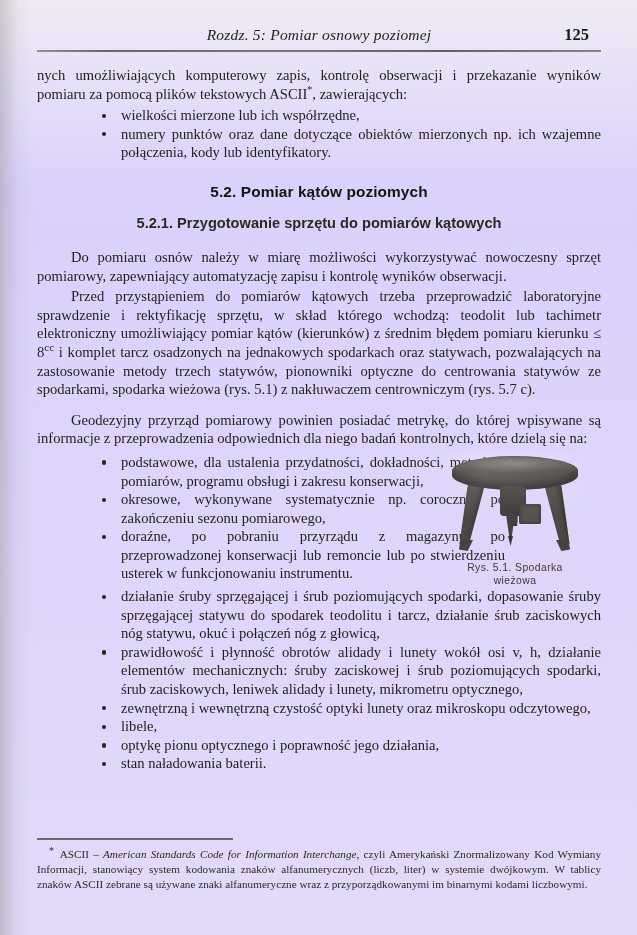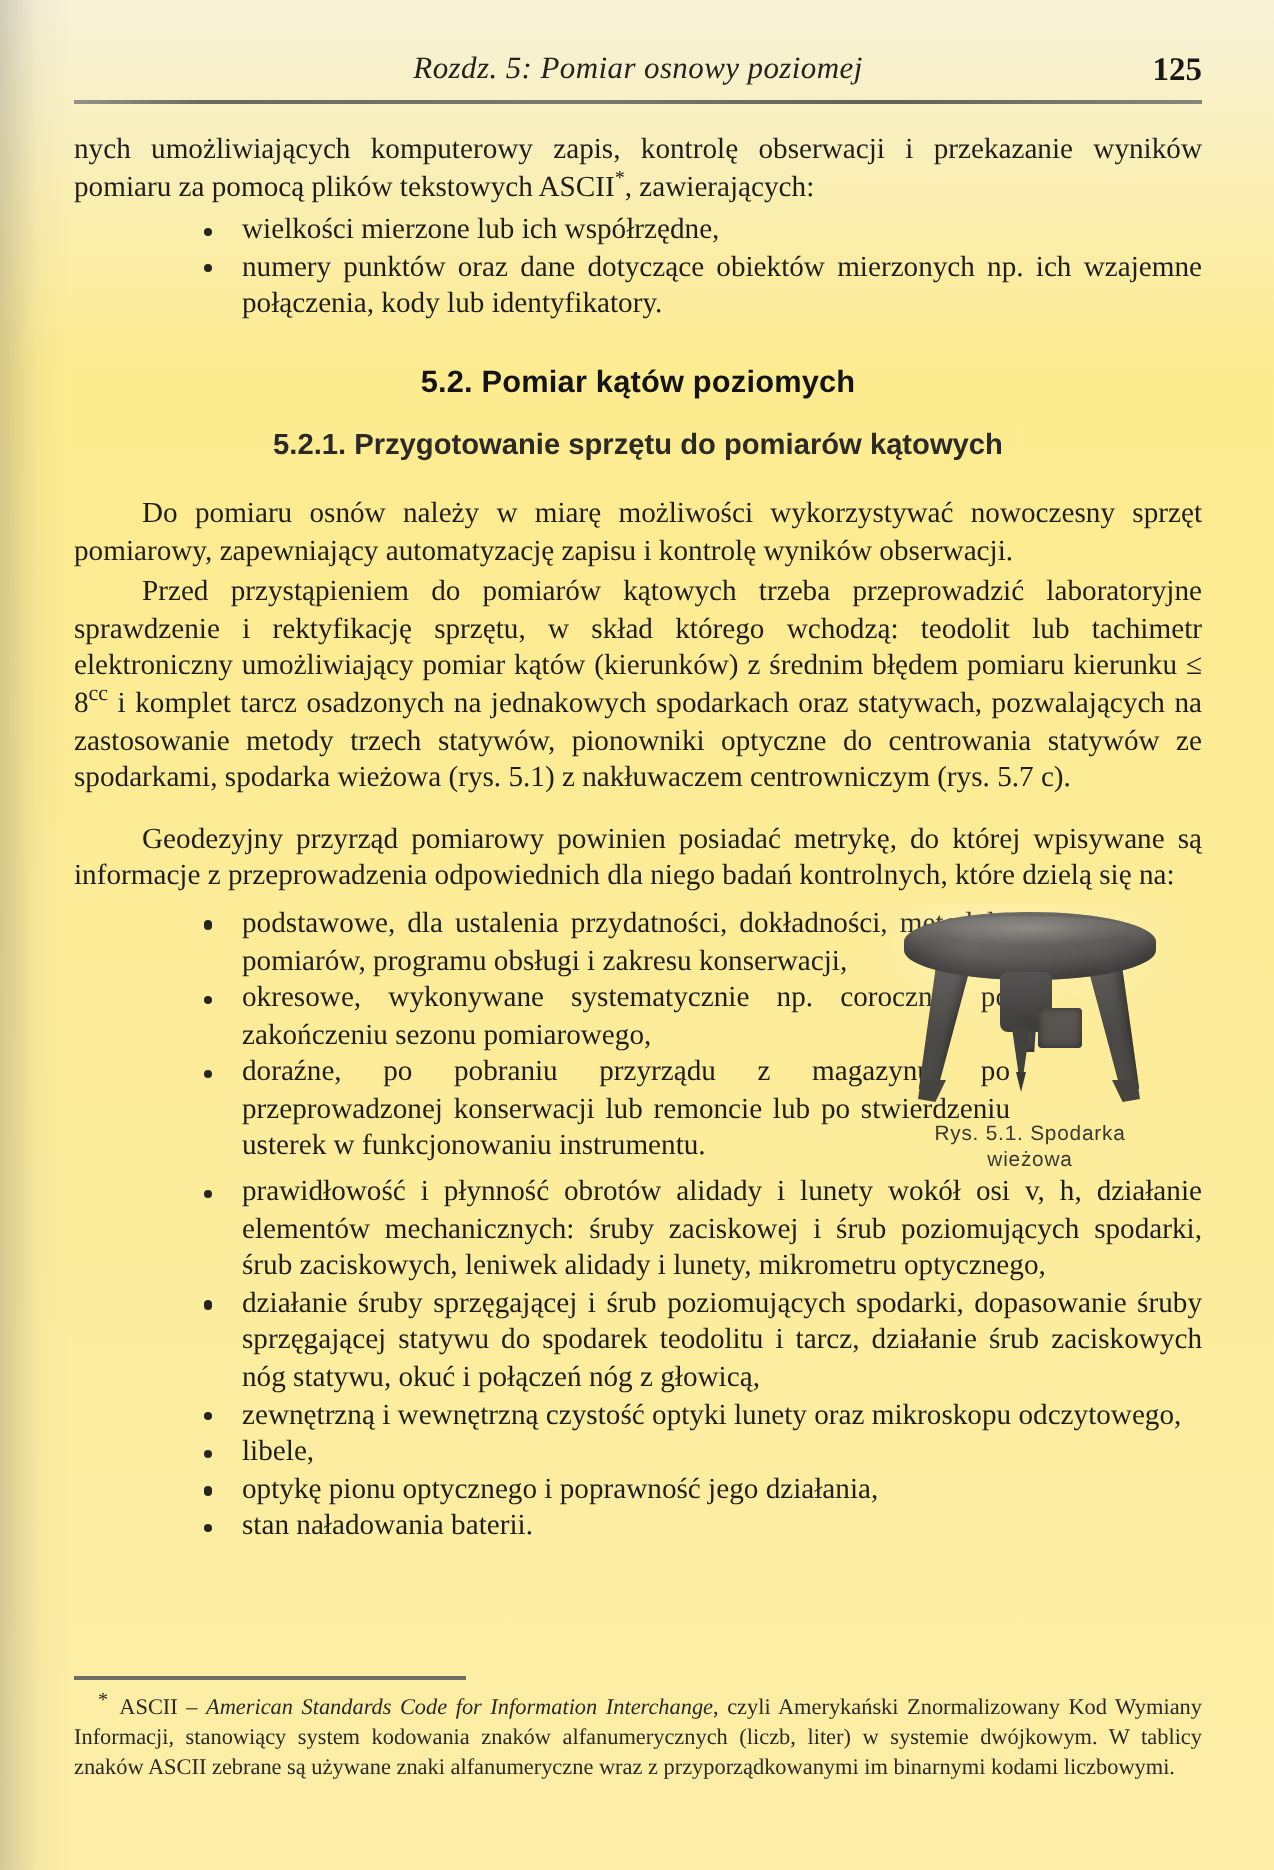--- a/index.html
+++ b/index.html
@@ -8,21 +8,21 @@
     background: #ffffff;
   }
   body {
     font-family: "Liberation Serif", "DejaVu Serif", serif;
   }
 
   .page {
     position: relative;
     width: 637px;
     height: 935px;
-    background: #fde047;
+    background: #c4b5fd;
     overflow: hidden;
     color: #1d1d1d;
   }
 
   
   .gutter-shadow {
     position: absolute;
     left: 0; top: 0;
     width: 34px; height: 100%;
     background: linear-gradient(to right, rgba(120,118,112,0.30), rgba(140,138,132,0.06) 55%, rgba(255,255,255,0) 100%);
@@ -54,21 +54,21 @@
     left: 0; right: 0;
     top: 0;
     text-align: center;
     font-style: italic;
     font-size: 15.5px;
     letter-spacing: 0.2px;
     color: #24231f;
   }
   .runhead-folio {
     position: absolute;
-    right: 0;
+    right: 12px;
     top: -1px;
     font-weight: bold;
     font-size: 16.5px;
     color: #191919;
   }
   .runhead-rule {
     position: absolute;
     left: 0;
     right: 0;
     top: 24px;
@@ -315,22 +315,22 @@
     <p class="body indent" style="margin-top:12px">Geodezyjny przyrząd pomiarowy powinien posiadać metrykę, do której wpisywane są informacje z przeprowadzenia odpowiednich dla niego badań kontrolnych, które dzielą się na:</p>
 
     <ul class="bullets narrow" style="margin-top:5px">
       <li>podstawowe, dla ustalenia przydatności, dokładności, metodyki pomiarów, programu obsługi i zakresu konserwacji,</li>
       <li>okresowe, wykonywane systematycznie np. corocznie po zakończeniu sezonu pomiarowego,</li>
       <li>doraźne, po pobraniu przyrządu z magazynu, po przeprowadzonej konserwacji lub remoncie lub po stwierdzeniu usterek w funkcjonowaniu instrumentu.</li>
     </ul>
 
 
     <ul class="bullets" style="margin-top:4px">
+      <li>działanie śruby sprzęgającej i śrub poziomujących spodarki, dopasowanie śruby sprzęgającej statywu do spodarek teodolitu i tarcz, działanie śrub zaciskowych nóg statywu, okuć i połączeń nóg z głowicą,</li>
       <li>prawidłowość i płynność obrotów alidady i lunety wokół osi v, h, działanie elementów mechanicznych: śruby zaciskowej i śrub poziomujących spodarki, śrub zaciskowych, leniwek alidady i lunety, mikrometru optycznego,</li>
-      <li>działanie śruby sprzęgającej i śrub poziomujących spodarki, dopasowanie śruby sprzęgającej statywu do spodarek teodolitu i tarcz, działanie śrub zaciskowych nóg statywu, okuć i połączeń nóg z głowicą,</li>
       <li>zewnętrzną i wewnętrzną czystość optyki lunety oraz mikroskopu odczytowego,</li>
       <li>libele,</li>
       <li>optykę pionu optycznego i poprawność jego działania,</li>
       <li>stan naładowania baterii.</li>
     </ul>
 
     <div class="figure">
       <div class="figure-img">
         <div class="tb-leg l1"></div>
         <div class="tb-leg l2"></div>

